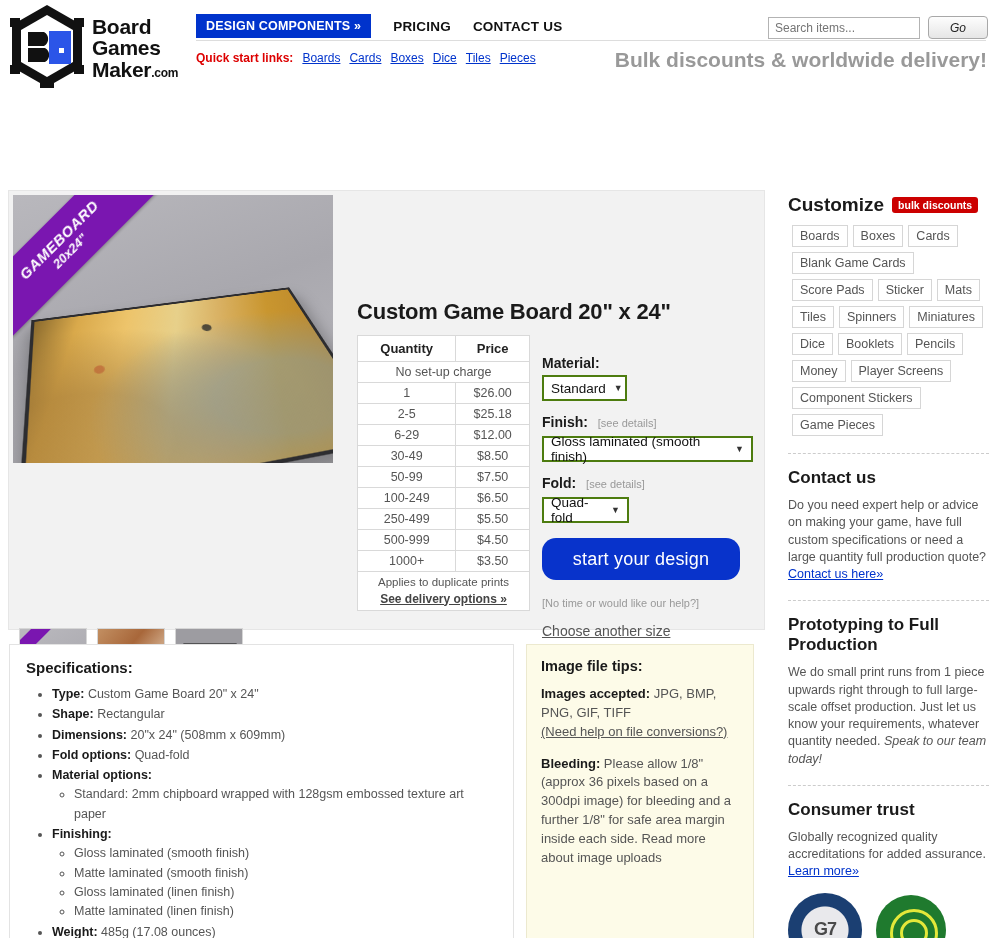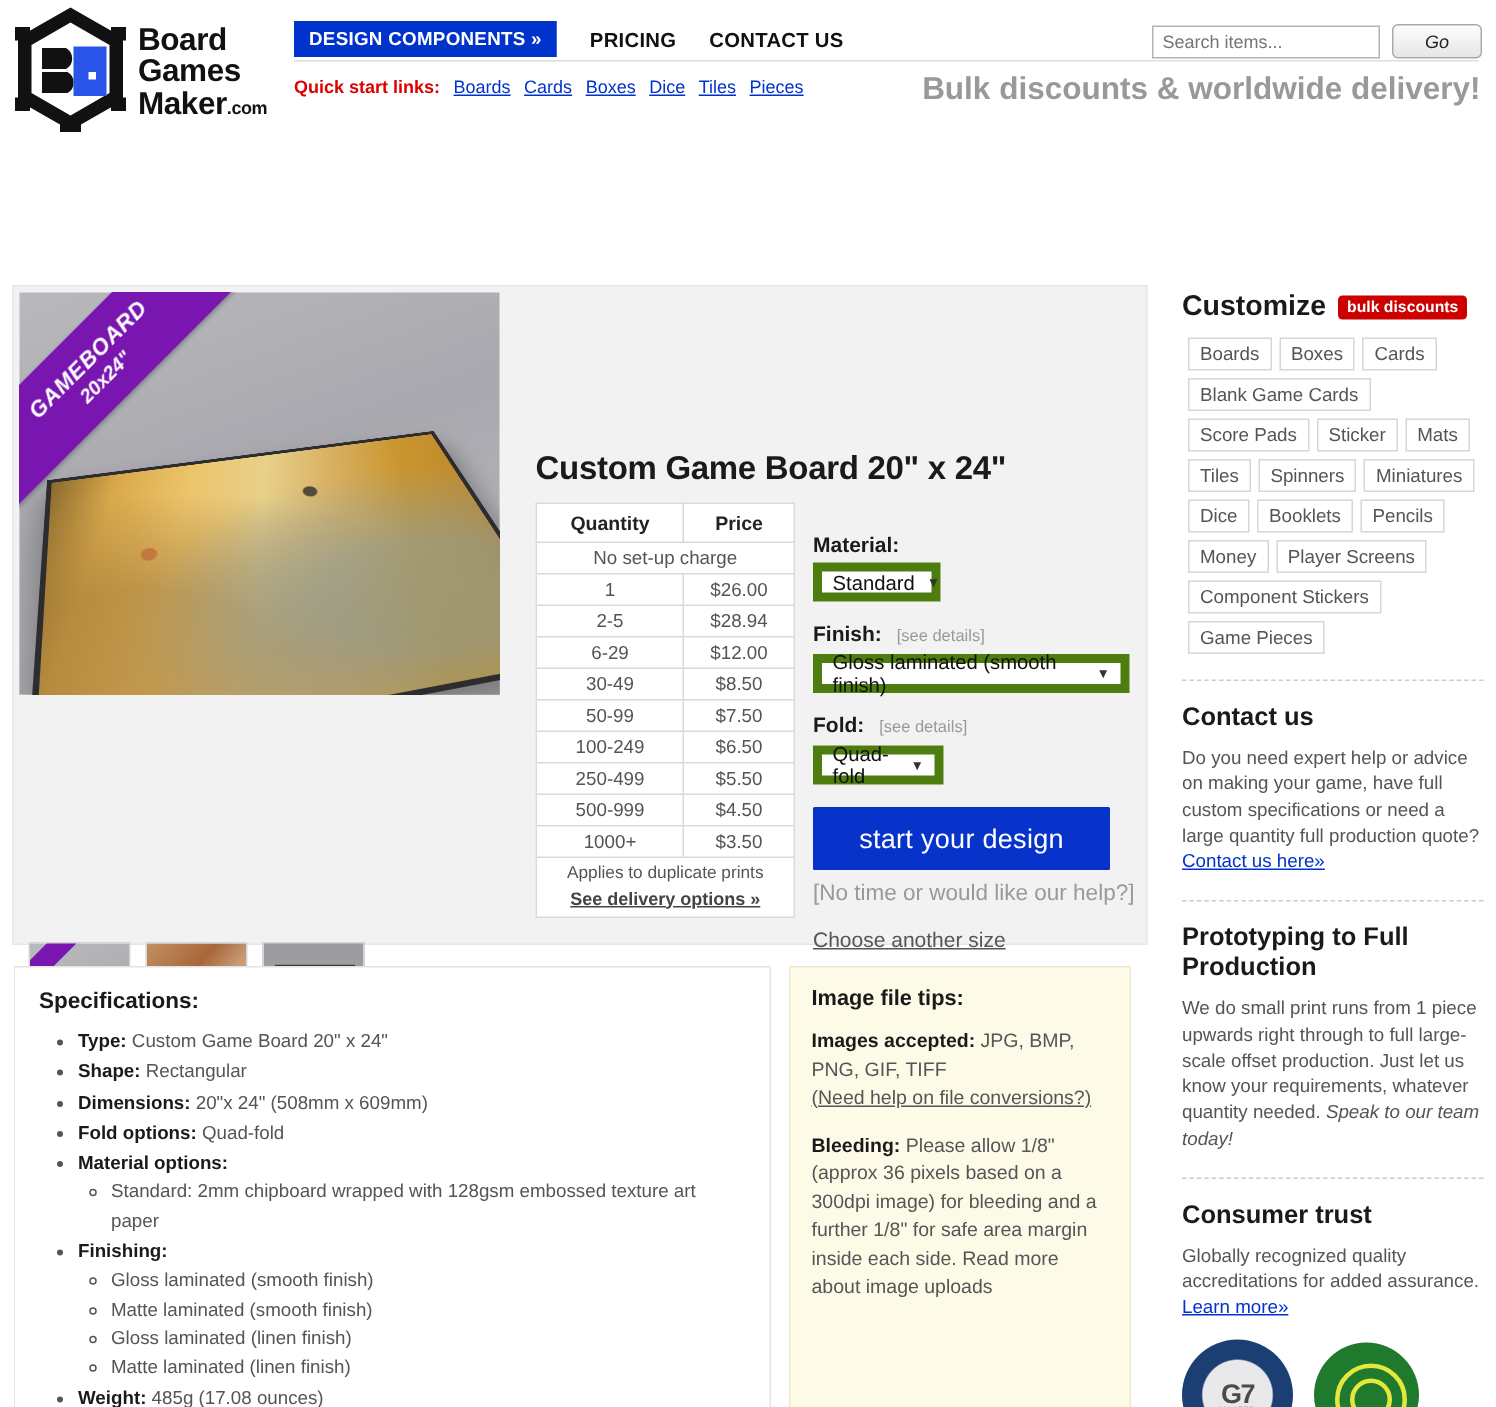--- a/index.html
+++ b/index.html
@@ -144,33 +144,33 @@
     position: absolute; left: 348px; top: 108px; font-size: 22px; font-weight: bold;
     color: #1a1a1a; letter-spacing: -.2px;
   }
 
   
   #options { position: absolute; left: 533px; top: 164px; width: 220px; }
   .opt-label { font-size: 14px; font-weight: bold; color: #1a1a1a; margin-bottom: 4px; }
   .opt-label .details { font-size: 11px; font-weight: normal; color: #999; margin-left: 6px; }
   .fake-select {
     display: inline-flex; align-items: center; justify-content: space-between;
-    border: 6px solid #4d7c0f; background: #ffffff; height: 26px; padding: 0 7px;
+    border: 2px solid #4d7c0f; background: #ffffff; height: 26px; padding: 0 7px;
     font-size: 13.5px; color: #111; margin-bottom: 13px; cursor: pointer;
   }
   .fake-select .caret { margin-left: 8px; font-size: 9px; color: #333; }
   #sel-material { width: 85px; }
   #sel-finish { width: 211px; }
   #sel-fold { width: 87px; }
   #start-design {
-    width: 198px; height: 42px; background: #0833cb; border: none; border-radius: 1px;
+    width: 198px; height: 42px; background: #0833cb; border: none; border-radius: 14px;
     color: #ffffff; font-size: 18px; font-family: "Liberation Sans", sans-serif;
     cursor: pointer; margin-top: 2px; letter-spacing: .2px;
   }
-  #no-time { font-size: 15px; color: #999; margin-top: 7px; }
+  #no-time { font-size: 11px; color: #999; margin-top: 17px; }
   #choose-size { display: inline-block; margin-top: 14px; font-size: 14px; color: #555; text-decoration: underline; }
 
   
   #customize-head { display: flex; align-items: center; margin-bottom: 9px; }
   #customize-title { font-size: 19px; font-weight: bold; color: #1a1a1a; }
   #bulk-badge {
     margin-left: 8px; background: #cc0000; color: #fff; font-size: 10.5px; font-weight: bold;
     padding: 2px 6px; border-radius: 3px;
   }
   #chip-wrap { display: flex; flex-wrap: wrap; gap: 5px 5px; padding-left: 4px; }
@@ -315,21 +315,21 @@
           </tr>
           <tr class="setup-row">
             <td colspan="2">No set-up charge</td>
           </tr>
           <tr>
             <td>1</td>
             <td>$26.00</td>
           </tr>
           <tr>
             <td>2-5</td>
-            <td>$28.94</td>
+            <td>$25.18</td>
           </tr>
           <tr>
             <td>6-29</td>
             <td>$12.00</td>
           </tr>
           <tr>
             <td>30-49</td>
             <td>$8.50</td>
           </tr>
           <tr>

